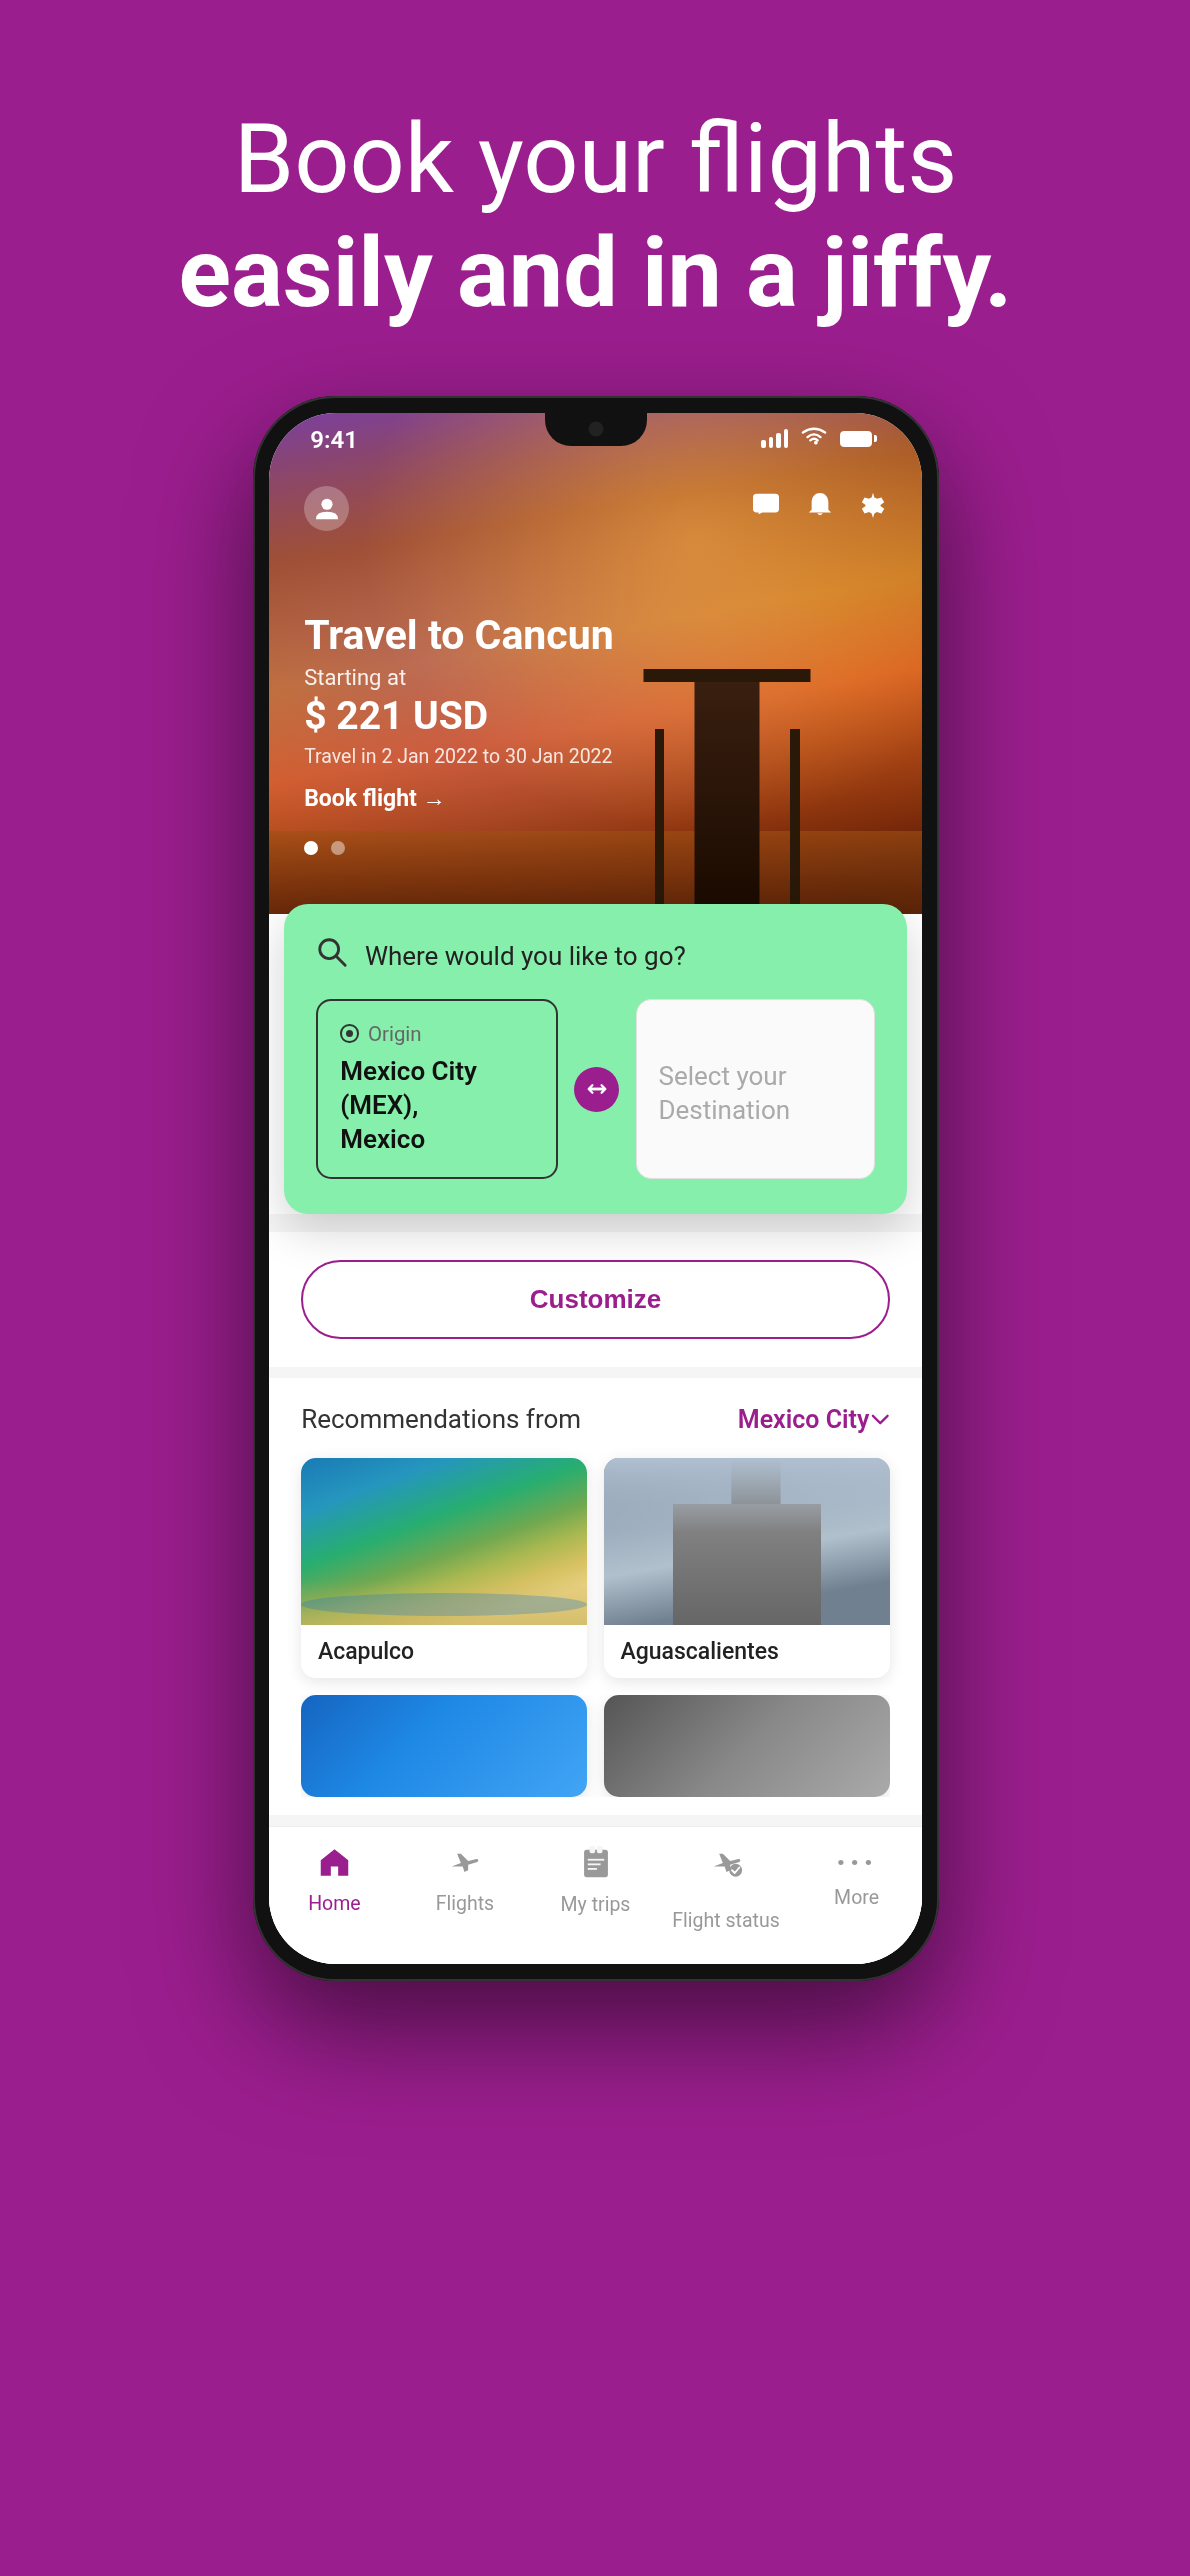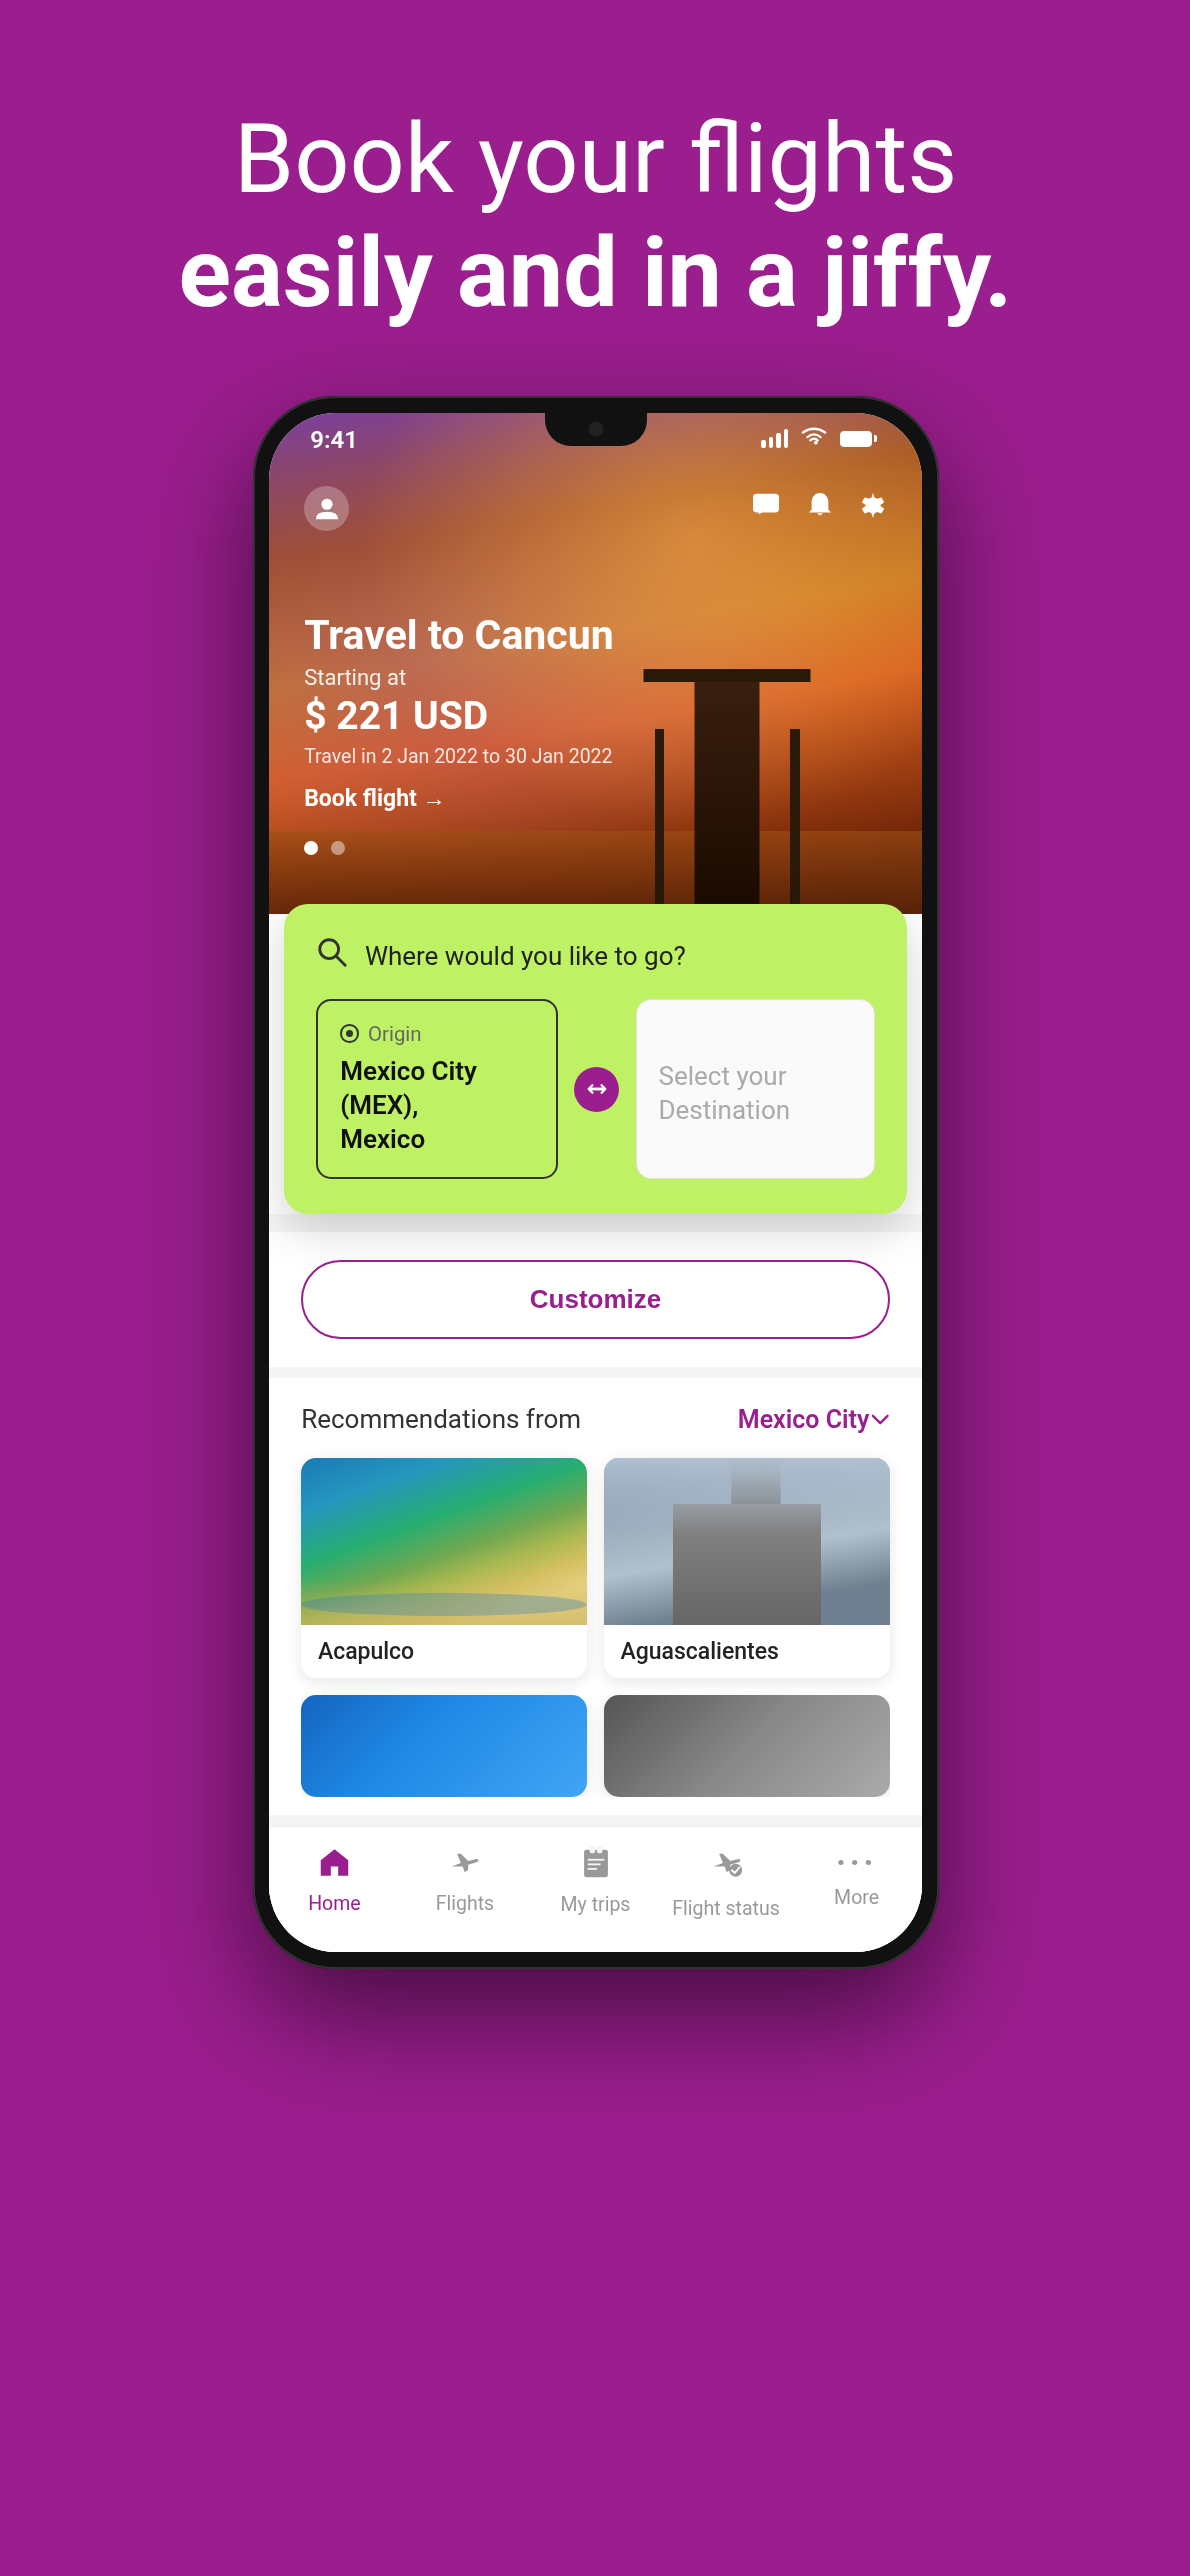--- a/index.html
+++ b/index.html
@@ -119,21 +119,21 @@
             </div>
           </div>
 
           <div style="position:absolute; bottom:59px; left:35px; display:flex; gap:13px; z-index:5;">
             <div style="width:14px; height:14px; border-radius:50%; background:white;"></div>
             <div style="width:14px; height:14px; border-radius:50%; background:rgba(255,255,255,0.45);"></div>
           </div>
 
         </div>
 
-        <div style="background:#bef264; border-radius:24px; margin:-9.3px 15px 0; padding:32px 32px 35px; box-shadow:0 15px 46px rgba(0,0,0,0.18); position:relative; z-index:25; margin-top:-9.3px;">
+        <div style="background:#86efac; border-radius:24px; margin:-9.3px 15px 0; padding:32px 32px 35px; box-shadow:0 15px 46px rgba(0,0,0,0.18); position:relative; z-index:25; margin-top:-9.3px;">
 
           <div style="display:flex; align-items:center; gap:16.7px; margin-bottom:24px;">
             <div style="font-size:30px; color:#333;">
               <svg width="32" height="32" viewBox="0 0 34 34" fill="none">
                 <circle cx="14" cy="14" r="10" stroke="#333" stroke-width="3"></circle>
                 <line x1="22" y1="22" x2="31" y2="31" stroke="#333" stroke-width="3" stroke-linecap="round"></line>
               </svg>
             </div>
             <span style="font-size:26px; color:#222;">Where would you like to go?</span>
           </div>
@@ -255,21 +255,21 @@
                   <rect x="8" y="0" width="6" height="8" rx="2" fill="#f5f5f5"></rect>
                   <rect x="16" y="0" width="6" height="8" rx="2" fill="#f5f5f5"></rect>
                   <rect x="6" y="14" width="18" height="2" fill="#f5f5f5"></rect>
                   <rect x="6" y="19" width="14" height="2" fill="#f5f5f5"></rect>
                   <rect x="6" y="24" width="10" height="2" fill="#f5f5f5"></rect>
                 </svg>
               </div>
               <span style="font-size:19.5px; color:#999;">My trips</span>
             </div>
 
-            <div style="flex:1; display:flex; flex-direction:column; align-items:center; gap:12px;">
+            <div style="flex:1; display:flex; flex-direction:column; align-items:center; gap:24px;">
               <div style="color:#999; font-size:30px;">
                 <svg width="33" height="32" viewBox="0 0 36 34" fill="none">
                   <path d="M4 22 L14 18 L10 8 L14 8 L22 16 L30 14 C33 13 34 16 32 17 L22 20 L22 26 L18 28 L16 22Z" fill="#999"></path>
                   <circle cx="28" cy="26" r="7" fill="#999"></circle>
                   <path d="M24 26 L27 29 L32 23" stroke="white" stroke-width="2" fill="none" stroke-linecap="round" stroke-linejoin="round"></path>
                 </svg>
               </div>
               <span style="font-size:19.5px; color:#999;">Flight status</span>
             </div>
 

